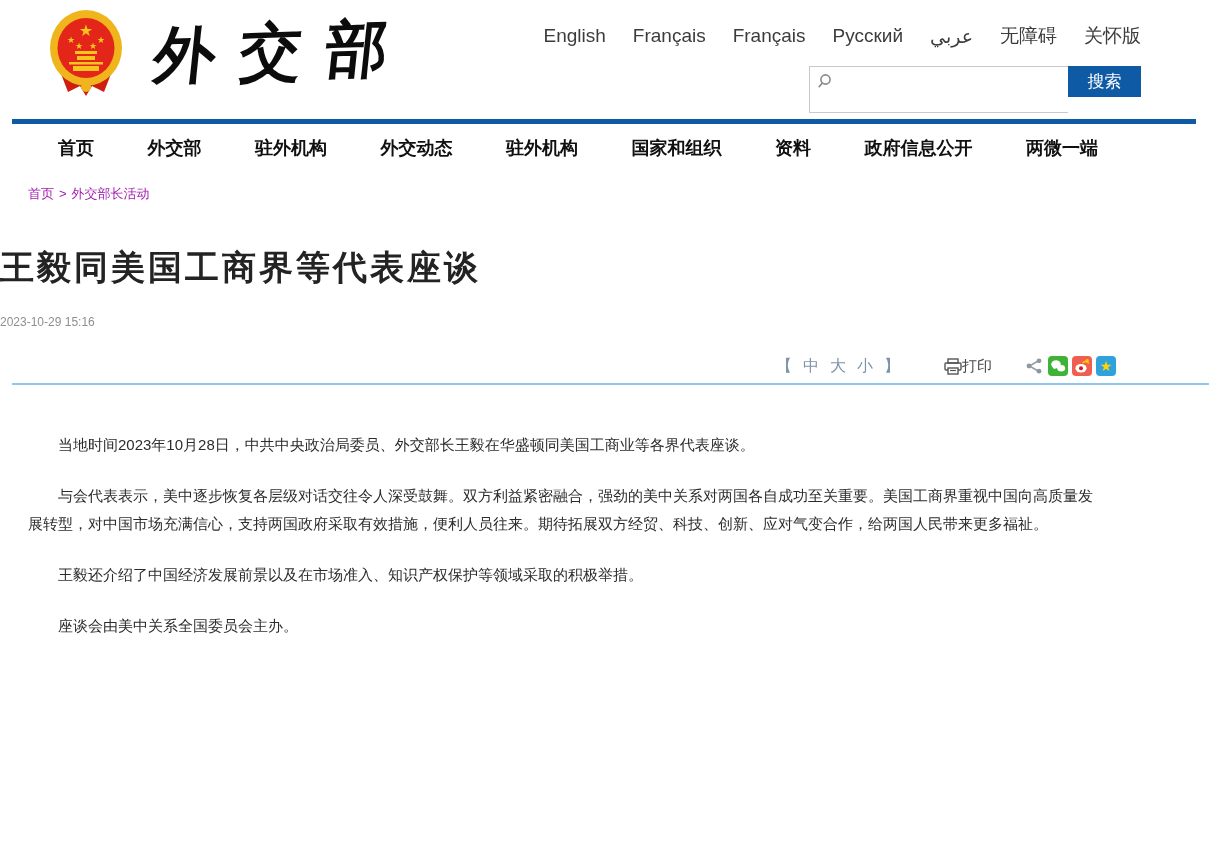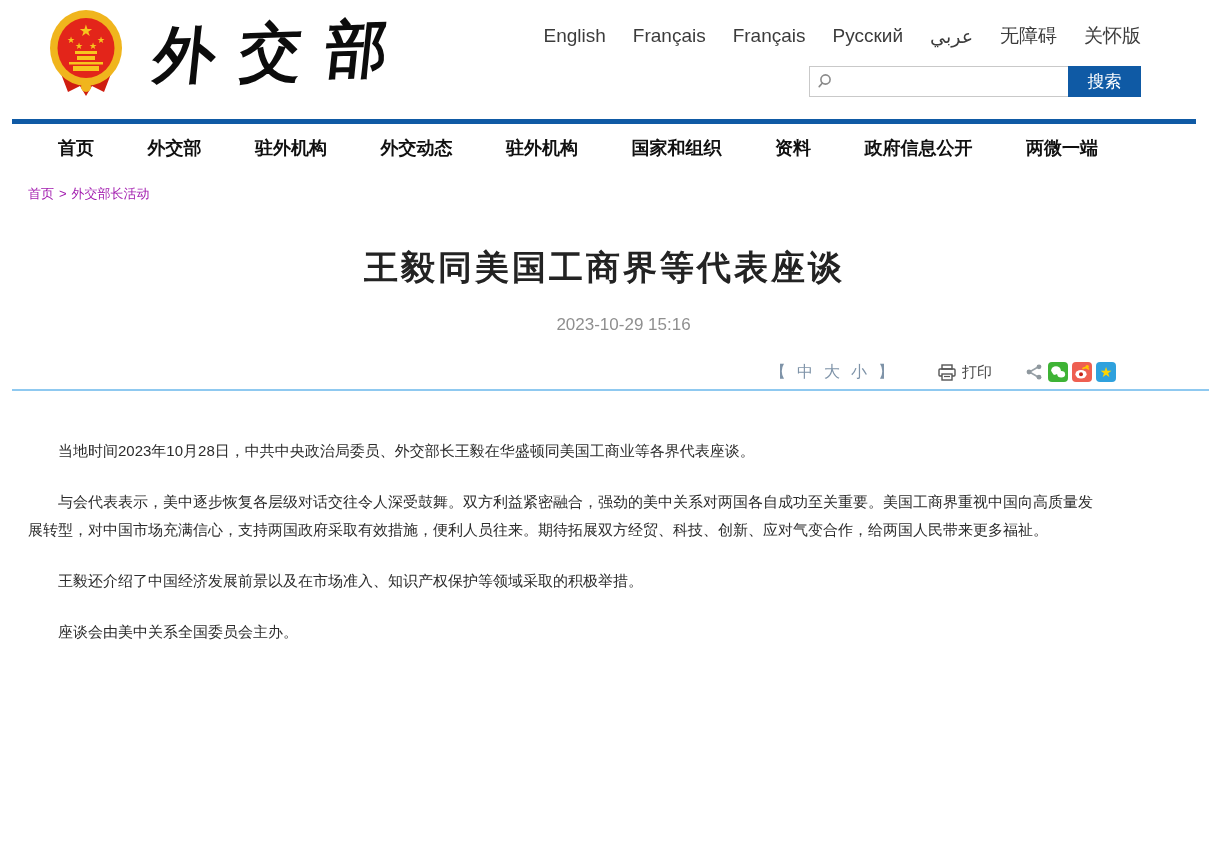--- a/index.html
+++ b/index.html
@@ -19,21 +19,21 @@
     font-family: "DejaVu Serif", "Liberation Serif", serif;
     font-size: 62px; font-weight: bold; color: #0c0c0c;
     letter-spacing: 24px; white-space: nowrap;
     transform: rotate(-2deg) skewX(-8deg);
   }
   .lang-row {
     position: absolute; top: 23px; right: 68px;
     display: flex; align-items: center; gap: 27px;
     font-size: 19px; color: #3c3c3c;
   }
-  .search-row { position: absolute; top: 66px; right: 68px; width: 332px; height: 31px; display: flex; justify-content: space-between; }
+  .search-row { position: absolute; top: 66px; right: 68px; width: 332px; height: 47px; display: flex; justify-content: space-between; }
   .search-input-wrap { position: relative; flex: 1; }
   .search-input-wrap input {
     width: 100%; height: 100%;
     border: 1px solid #c9c9c9; border-right: none;
     padding: 0 8px 0 32px; font-size: 14px; outline: none; color: #333;
   }
   .magnifier { position: absolute; left: 8px; top: 7px; }
   .search-btn {
     width: 73px; height: 31px; border: 0; background: #0f5aa5; color: #fff;
     font-size: 17px; cursor: pointer; font-family: inherit;
@@ -46,32 +46,32 @@
     display: flex; justify-content: space-between; align-items: center;
     height: 47px; padding: 0 111px 0 58px;
   }
   .nav a { font-size: 18px; font-weight: bold; color: #101010; white-space: nowrap; }
 
   
   .breadcrumb { margin: 14px 0 0 28px; font-size: 13px; color: #a21caf; }
   .breadcrumb .sep { margin: 0 5px; }
 
   
-  .article-head { text-align: center; }
+  .article-head { text-align: left; }
   .title { margin-top: 42px; font-size: 34px; font-weight: 600; color: #232323; letter-spacing: 3px; }
-  .date { margin-top: 24px; font-size: 17px; color: #8f8f8f; margin-left: 38px; }
+  .date { margin-top: 24px; font-size: 12px; color: #8f8f8f; }
 
   
   .toolbar {
     display: flex; align-items: center; justify-content: flex-end;
     margin: 26px 93px 0 0; height: 22px;
   }
   .font-size-ctrl { display: flex; align-items: center; gap: 11px; font-size: 16px; color: #7e93a8; }
   .font-size-ctrl span { cursor: pointer; }
-  .print-btn { display: flex; align-items: center; gap: 6px; margin-left: 44px; color: #4a4a4a; font-size: 15px; cursor: pointer; }
+  .print-btn { display: flex; align-items: center; margin-left: 44px; color: #4a4a4a; font-size: 15px; cursor: pointer; }
   .share-group { display: flex; align-items: center; gap: 4px; margin-left: 32px; }
   .share-group > * { cursor: pointer; }
 
   .light-divider { height: 2px; background: #8fc9f0; margin: 6px 0 0 12px; }
 
   
   .article-body {
     margin: 46px 116px 0 28px;
     font-size: 15px; line-height: 28px; text-align: justify; color: #2c2c2c;
   }

